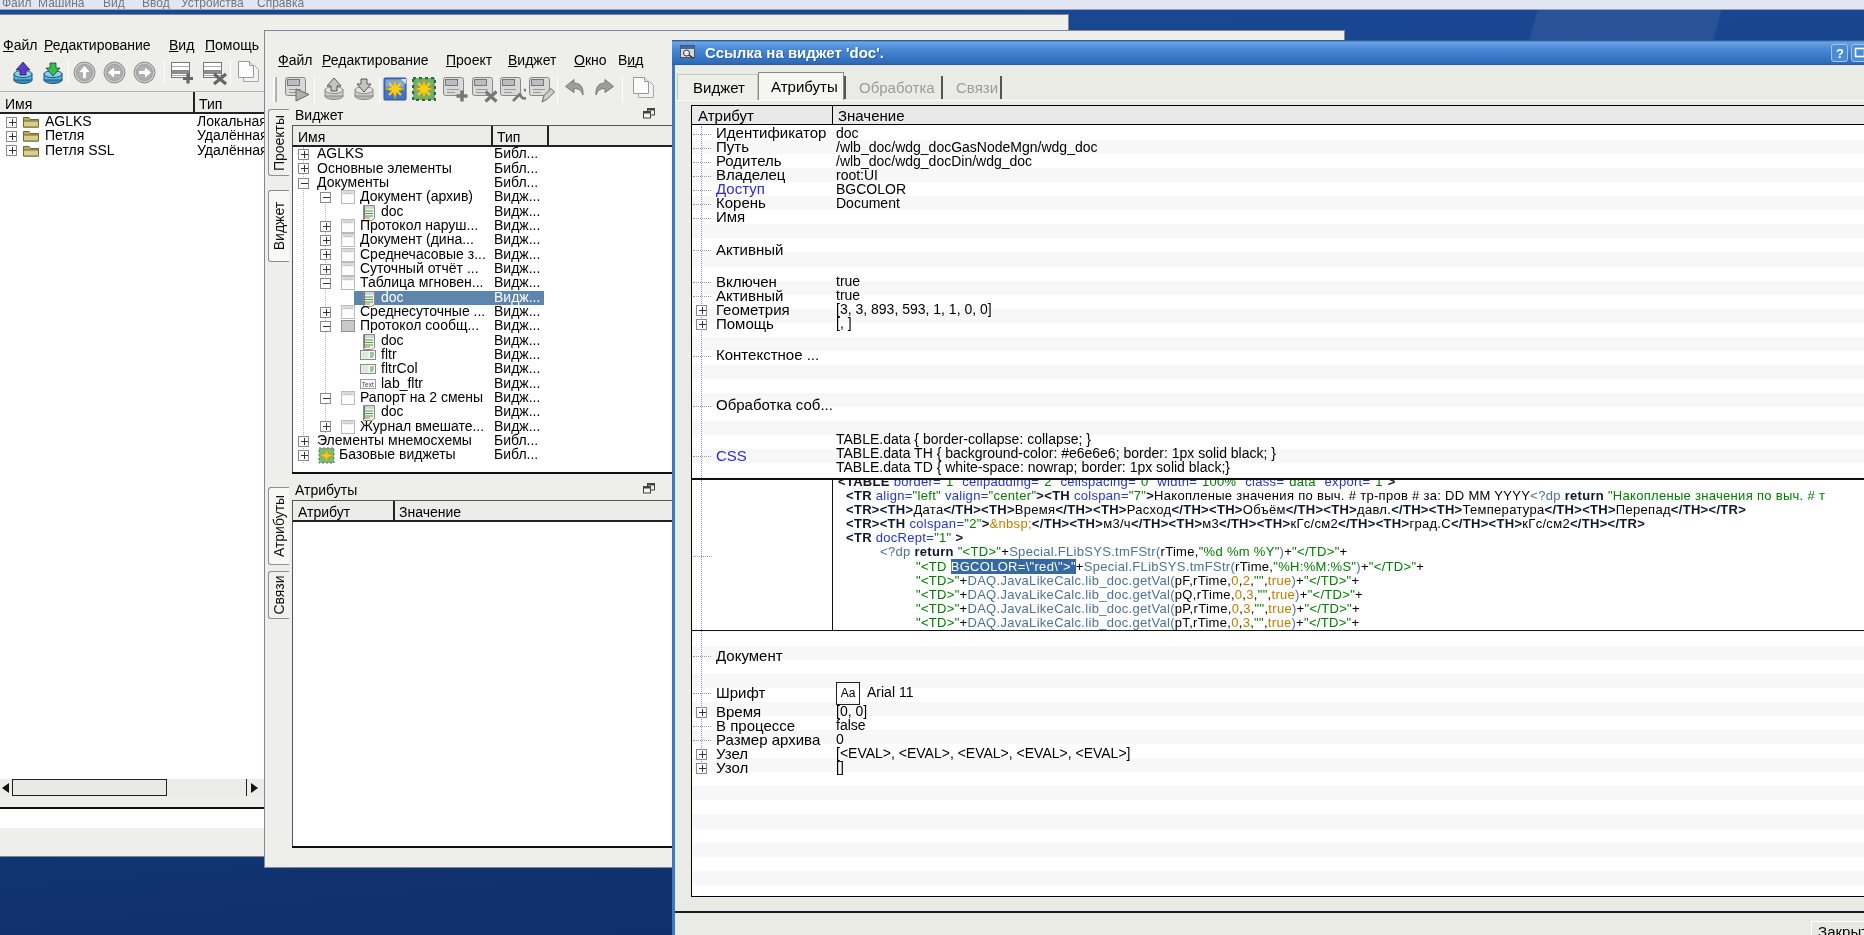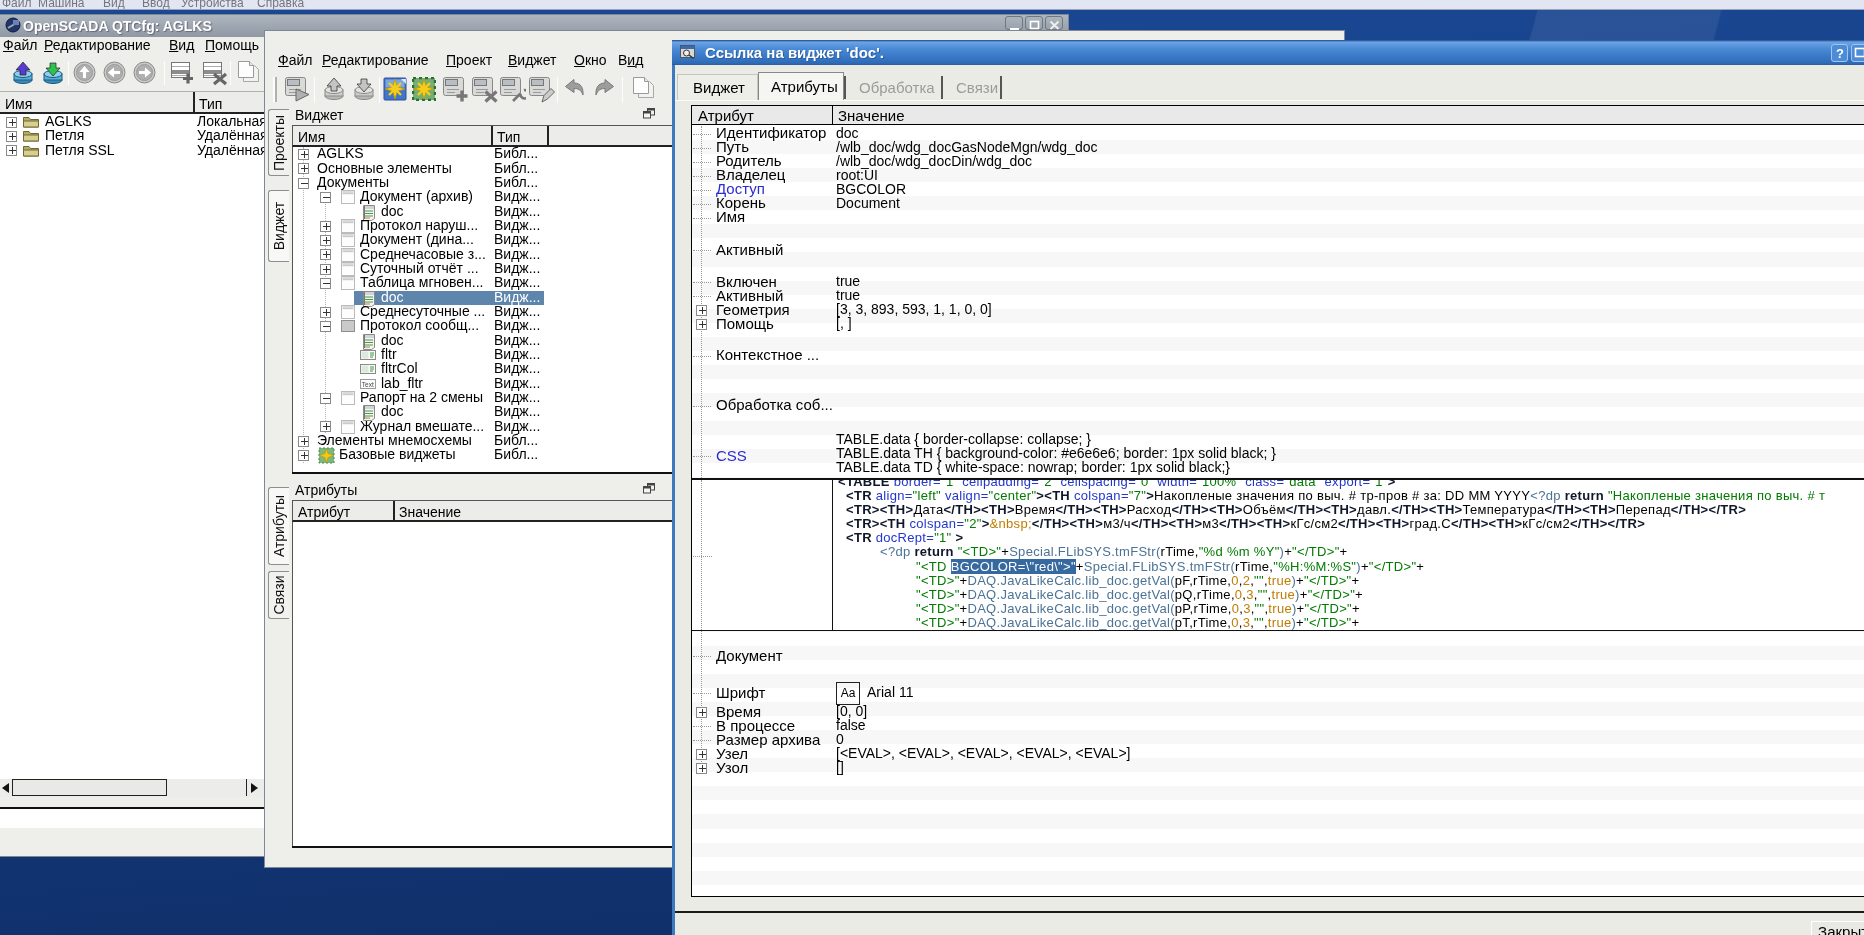--- a/index.html
+++ b/index.html
@@ -27,37 +27,20 @@
 <div class="a" style="left:1100px;top:0;width:764px;height:130px;background:linear-gradient(105deg,rgba(255,255,255,0) 55%,rgba(255,255,255,.07) 55.2%,rgba(255,255,255,.07) 78%,rgba(255,255,255,0) 78.3%)"></div>
 <div class="a" style="left:0;top:0;width:1864px;height:10px;background:#e2e5f2;border-bottom:1px solid #9aa2bc;overflow:hidden">
     <div class="a" style="left:2px;top:-4px;font-size:12px;color:#75757f">Файл</div>
     <div class="a" style="left:38px;top:-4px;font-size:12px;color:#75757f">Машина</div>
     <div class="a" style="left:103px;top:-4px;font-size:12px;color:#75757f">Вид</div>
     <div class="a" style="left:142px;top:-4px;font-size:12px;color:#75757f">Ввод</div>
     <div class="a" style="left:181px;top:-4px;font-size:12px;color:#75757f">Устройства</div>
     <div class="a" style="left:257px;top:-4px;font-size:12px;color:#75757f">Справка</div>
   </div>
 <div class="win" style="left:-2px;top:14px;width:1071px;height:843px">
-    <div class="a" style="left:0;top:0;width:100%;height:22px;background:linear-gradient(#aeb6bf,#8f98a3)">
-      <svg class="a" style="left:6px;top:2px" width="16" height="16">
-        <circle cx="8" cy="8" r="7" fill="#223468" stroke="#101c40"></circle>
-        <path d="M3 11 L13 5" stroke="#9ab" stroke-width="2"></path>
-        <rect x="8" y="3" width="6" height="5" fill="#6a82b8"></rect>
-      </svg>
-      <span class="a" style="left:24px;top:3px;font-size:14px;font-weight:bold;color:#fff;text-shadow:1px 1px 1px #667">OpenSCADA QTCfg: AGLKS</span>
-      <span class="a" style="left:1006px;top:1px;width:18px;height:14px;border:1px solid #6e767e;border-radius:3px"><svg width="16" height="13">
-          <path d="M4 11 h9" stroke="#fff" stroke-width="2"></path>
-        </svg></span>
-      <span class="a" style="left:1026px;top:1px;width:18px;height:14px;border:1px solid #6e767e;border-radius:3px"><svg width="16" height="13">
-          <rect x="4.5" y="3.5" width="8" height="7" fill="none" stroke="#fff" stroke-width="1.6"></rect>
-        </svg></span>
-      <span class="a" style="left:1046px;top:1px;width:18px;height:14px;border:1px solid #6e767e;border-radius:3px"><svg width="16" height="13">
-          <path d="M4.5 3.5 L12.5 11 M12.5 3.5 L4.5 11" stroke="#eee" stroke-width="2"></path>
-        </svg></span>
-    </div>
     <div class="a" style="left:0;top:22px;width:100%;height:21px">
       <span class="m" style="left:4px;top:0"><u>Ф</u>айл</span>
       <span class="m" style="left:45px;top:0"><u>Р</u>едактирование</span>
       <span class="m" style="left:170px;top:0"><u>В</u>ид</span>
       <span class="m" style="left:206px;top:0"><u>П</u>омощь</span>
     </div>
     <svg class="a" style="left:12px;top:46px" width="24" height="24">
       <ellipse cx="12" cy="19" rx="9" ry="3.5" fill="#3a8ab8" stroke="#1a5a80"></ellipse>
       <rect x="3" y="13" width="18" height="6" fill="#5ab0d8" stroke="#1a5a80"></rect>
       <ellipse cx="12" cy="13" rx="9" ry="3.5" fill="#8ed0ec" stroke="#1a5a80"></ellipse>

